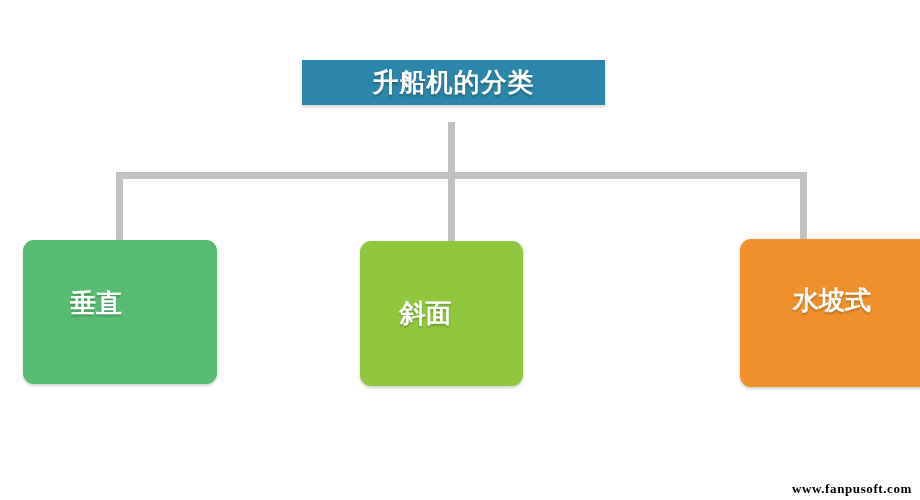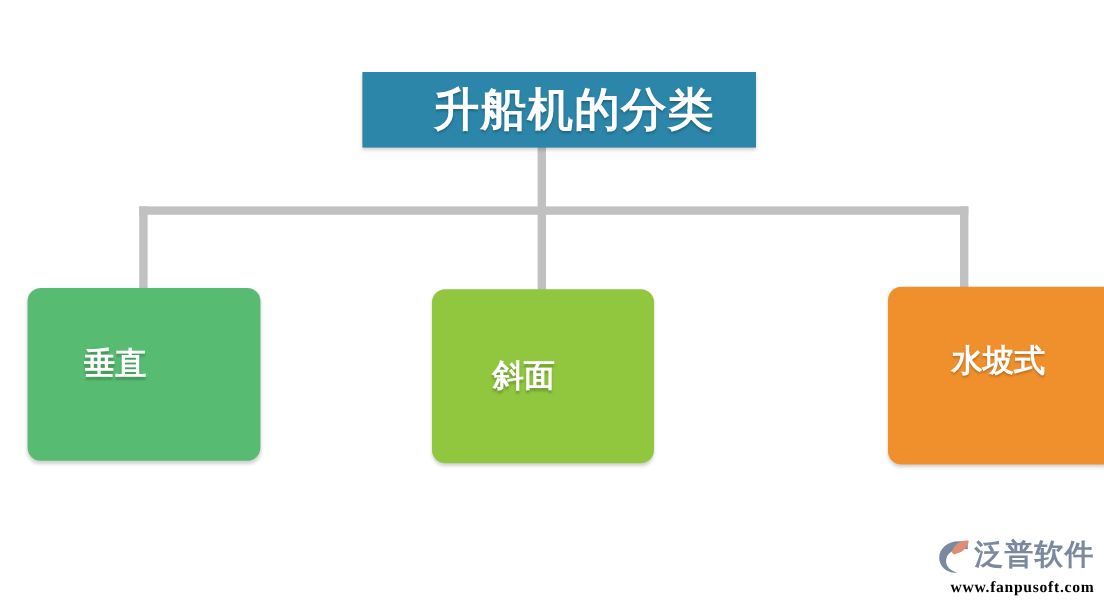--- a/index.html
+++ b/index.html
@@ -9,31 +9,30 @@
   }
   
   .conn{position:absolute;background:#c1c1c1;z-index:1;}
   
   .node{
     position:absolute;z-index:2;display:flex;align-items:center;justify-content:center;
     color:#ffffff;font-weight:bold;
     box-shadow:0 2px 3px rgba(0,0,0,0.18);
   }
   .root-node{
-    left:302px;top:60px;width:303px;height:63px;
-    font-size:38px;letter-spacing:1px;
+    left:302px;top:60px;width:303px;height:45px;
+    font-size:26px;letter-spacing:1px;
     text-shadow:0 2px 2px rgba(0,0,0,0.25);
-    padding-left:25px;
   }
   .leaf-node{
     border-radius:11px;font-size:26px;
     text-shadow:0 2px 2px rgba(0,0,0,0.22);
   }
   .leaf-1{left:23px;top:240px;width:194px;height:144px;}
-  .leaf-2{left:360px;top:241px;width:185px;height:145px;}
+  .leaf-2{left:360px;top:241px;width:163px;height:145px;}
   .leaf-3{left:740px;top:239px;width:190px;height:148px;}
   .leaf-1 .node-label{transform:translate(-24px,-9px);}
   .leaf-2 .node-label{transform:translate(-16px,0px);}
   .leaf-3 .node-label{transform:translate(-3px,-13px);}
   
   .conn-center-v{left:448px;top:122px;width:7px;height:120px;}
   .conn-h{left:116px;top:172px;width:691px;height:7px;}
   .conn-left-v{left:116px;top:172px;width:7px;height:70px;}
   .conn-right-v{left:800px;top:172px;width:7px;height:68px;}
   
@@ -72,23 +71,16 @@
 
   <div class="node leaf-node leaf-2" style="background: rgb(144, 199, 62);">
     <span class="node-label">斜面</span>
   </div>
 
   <div class="node leaf-node leaf-3" style="background: rgb(240, 144, 44);">
     <span class="node-label">水坡式</span>
   </div>
 
   <div class="watermark">
-    <div class="wm-brand-row">
-      <svg class="wm-icon" viewBox="0 0 34 36">
-        <path fill="#7b89a0" d="M30,6 C16,1 3,9 3,20 c0,9 8,15 17,14 c-8-2-12-8-10-14 c2-6 9-9 20-8 z"></path>
-        <path fill="#dd8e74" d="M15,15 c2-8 9-12 16-11 c-1,7-6,11-14,13 z"></path>
-      </svg>
-      <span class="wm-brand" style="color: rgb(123, 137, 160);">泛普软件</span>
-    </div>
     <span class="wm-url" style="color: #000000;">www.fanpusoft.com</span>
   </div>
 
 </div>
 
 </body></html>

